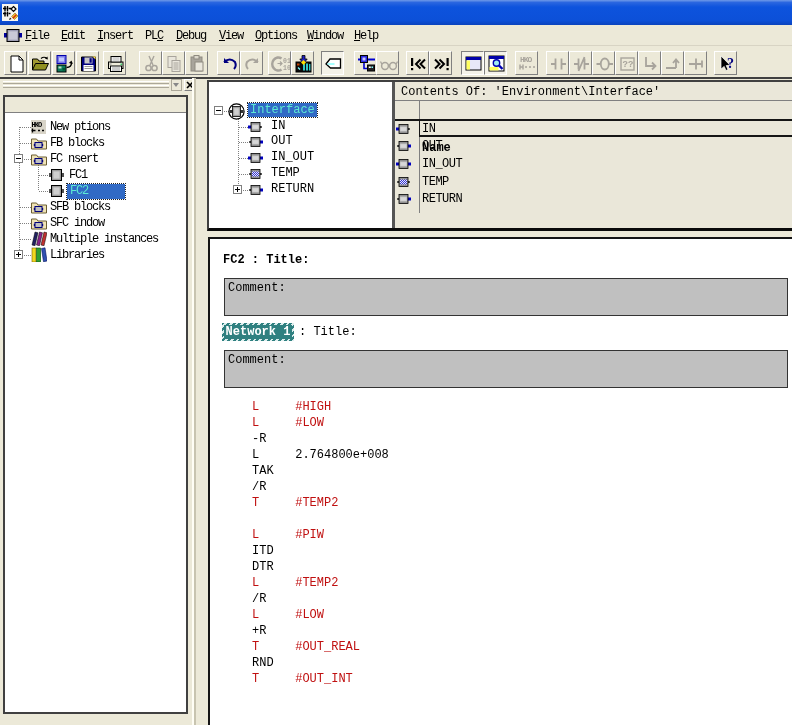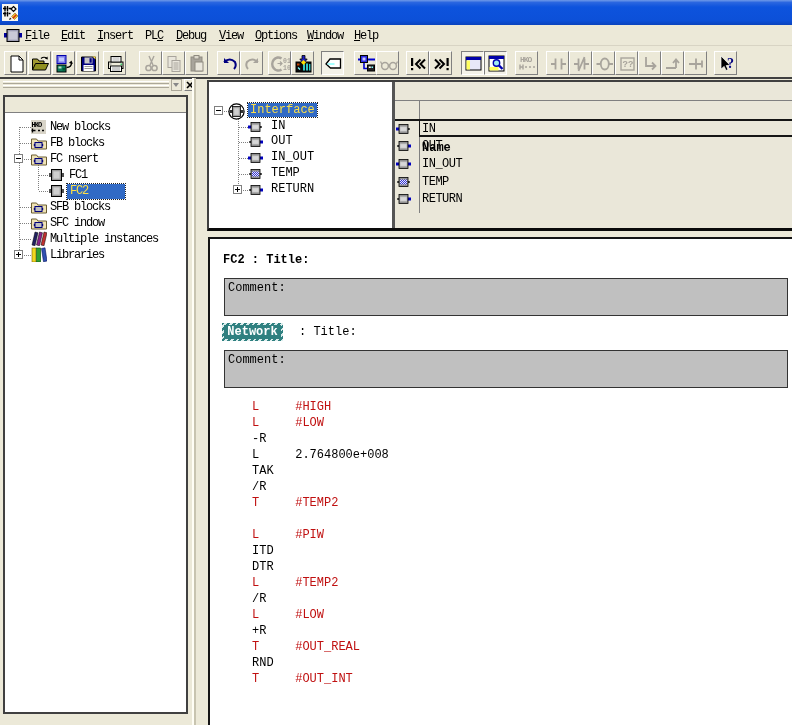--- a/index.html
+++ b/index.html
@@ -22,40 +22,40 @@
 #grip1 { position:absolute; left:3px; top:81px; width:166px; height:3px; border-top:1px solid #fff; border-bottom:1px solid #aca899; }
 #grip2 { position:absolute; left:3px; top:85px; width:166px; height:3px; border-top:1px solid #fff; border-bottom:1px solid #aca899; }
 #dropbtn { position:absolute; left:171px; top:79px; width:11px; height:12px; background:#ece9d8; border:1px solid #aca899; }
 #dropbtn:after { content:""; position:absolute; left:1px; top:3px; border:3px solid transparent; border-top:4px solid #888; }
 #closebtn { position:absolute; left:184px; top:79px; width:12px; height:12px; background:#ece9d8;
   border-top:1px solid #fff; border-left:1px solid #fff; border-right:1px solid #808080; border-bottom:1px solid #808080; }
 #treebox { position:absolute; left:3px; top:95px; width:185px; height:619px;
   border:2px solid #404040; background:#fff; }
 #treehdr { position:absolute; left:0px; top:0px; width:181px; height:16px; background:#ece9d8; border-bottom:1px solid #808080; }
 .tlabel { position:absolute; color:#000; letter-spacing:-1.2px; white-space:pre; }
-.sel { background:#316ac5; color:#fde047; outline:1px dotted #222; }
+.sel { background:#316ac5; color:#5eead4; outline:1px dotted #222; }
 .ebox { position:absolute; width:9px; height:9px; background:#fff; border:1px solid #808080; }
 .vdot { position:absolute; width:1px; background-image:repeating-linear-gradient(to bottom,#808080 0 1px,transparent 1px 2px); }
 .hdot { position:absolute; height:1px; background-image:repeating-linear-gradient(to right,#808080 0 1px,transparent 1px 2px); }
 .bk { position:absolute; background:#000; }
 #toppane { position:absolute; left:207px; top:80px; width:585px; height:151px; background:#fff;
   border-top:2px solid #404040; border-left:2px solid #404040; border-bottom:3px solid #0a0a0a; }
 #tpdivider { position:absolute; left:183px; top:0; width:3px; height:146px; background:#555; }
 #contents { position:absolute; left:186px; top:0; right:0; bottom:0; background:#eae7d9; }
 #cohdr { position:absolute; left:6px; top:3px; white-space:pre; }
 #cohline { position:absolute; left:0; top:18px; width:100%; height:1px; background:#808080; }
 #namevline { position:absolute; left:24px; top:18px; width:1px; height:113px; background:#808080; }
 #namehdr { position:absolute; left:27px; top:23px; font-weight:bold;margin-top:36px; }
 #namehline { position:absolute; left:0; top:37px; width:100%; height:2px; background:#151515; }
 .crow { position:absolute; left:27px; letter-spacing:-0.5px; white-space:pre; }
 #inselbox { position:absolute; left:24px; top:39px; right:0; height:16px; border-bottom:2px solid #151515; border-left:1px solid #151515; }
 #botpane { position:absolute; left:208px; top:237px; width:584px; height:488px; background:#fff;
   border-top:2px solid #151515; border-left:2px solid #151515; }
 .cmtbox { position:absolute; left:14px; width:564px; height:38px; background:#c0c0c0; border:1px solid #333; padding:2px 3px; color:#000; }
-#netbox { position:absolute; left:12px; top:84px; width:61px; height:18px;
+#netbox { position:absolute; left:12px; top:84px; width:72px; height:18px;
   background:repeating-linear-gradient(135deg,#2f8080 0 2px,#ddeeee 2px 4px); padding:2px; }
 #netboxin { width:100%; height:100%; background:#2f8080; color:#fff; font-weight:bold; text-align:center; line-height:15px; font-size:12px; }
 .codeline { position:absolute; left:42px; white-space:pre; line-height:16px; }
 .red { color:#c01010; }
 </style>
 </head>
 <body>
 <div id="titlebar">
   <div id="titleicon">
    <svg width="16" height="17" viewBox="0 0 16 17">
@@ -305,21 +305,21 @@
 <div class="abs" style="left:194px;top:78px;width:2px;height:647px;background:#c8c4b0"></div>
 <div id="lefttree">
 <div class="vdot" style="left:19px;top:127px;height:128px"></div>
 <div class="vdot" style="left:38px;top:161px;height:30px"></div>
 <div class="hdot" style="left:20px;top:127px;width:11px"></div>
 <svg class="abs" style="left:31px;top:120px" width="15" height="14" viewBox="0 0 15 14">
       <rect width="15" height="14" fill="#d8d4c8"></rect>
       <text x="0.5" y="6.5" font-size="7" font-weight="bold" fill="#000" font-family="Liberation Mono" letter-spacing="-1">HKO</text>
       <path d="M0.5 10.5 h4 M1.5 8.5 v4 M7 10.5 h2 M11 10.5 h2" stroke="#000" stroke-width="1.3"></path>
     </svg>
-    <div class="tlabel" style="left:50px;top:120px">New blocks</div>
+    <div class="tlabel" style="left:50px;top:120px">New ptions</div>
 <div class="hdot" style="left:20px;top:143px;width:11px"></div>
 <svg class="abs" style="left:31px;top:137px" width="16" height="13" viewBox="0 0 16 13">
       <path d="M0.5 12 V2 h5 l1.5 2 H15.5 v8 Z" fill="#efe3b5" stroke="#6b5d33"></path>
       <rect x="4" y="5.5" width="7" height="5" fill="#c0c0c0" stroke="#00007a"></rect>
       <rect x="2.8" y="6.8" width="1.2" height="2.4" fill="#00007a"></rect>
       <rect x="11" y="6.8" width="1.2" height="2.4" fill="#00007a"></rect>
     </svg>
     <div class="tlabel" style="left:50px;top:136px">FB blocks</div>
 <div class="hdot" style="left:20px;top:159px;width:11px"></div>
 <svg class="abs" style="left:31px;top:153px" width="16" height="13" viewBox="0 0 16 13">
@@ -447,20 +447,21 @@
       <rect x="3" y="0.5" width="9" height="9" fill="#909090" stroke="#000" stroke-width="0.8"></rect>
       <path d="M4 2.5 h7 v5 h-7 Z" fill="#c4c4c4"></path>
       <path d="M4.8 3.3 h5.4 v3.4 h-5.4 Z" fill="#d8d8d8"></path>
     </svg>
     <div class="tlabel" style="left:62px;top:100px;letter-spacing:0px">RETURN</div>
 <div class="ebox" style="left:24px;top:103px"></div>
     <div class="bk" style="left:26px;top:107px;width:5px;height:1px"></div>
     <div class="bk" style="left:28px;top:105px;width:1px;height:5px"></div>
 <div id="tpdivider"></div>
 <div id="contents">
+  <div id="cohdr">Contents Of: 'Environment\Interface'</div>
   <div id="cohline"></div>
   <div id="namevline"></div>
   <div id="namehdr">Name</div>
   <div id="namehline"></div>
   <div id="inselbox"></div>
 <svg class="abs cic" style="left:1px;top:42px" width="15" height="10" viewBox="0 0 15 10">
         <rect x="0" y="3.5" width="3" height="3" fill="#0000c0"></rect>
         <rect x="12" y="4" width="1.8" height="2" fill="#333"></rect>
         <rect x="3" y="0.5" width="9" height="9" fill="#909090" stroke="#000" stroke-width="0.8"></rect>
         <path d="M4 2.5 h7 v5 h-7 Z" fill="#c4c4c4"></path>

